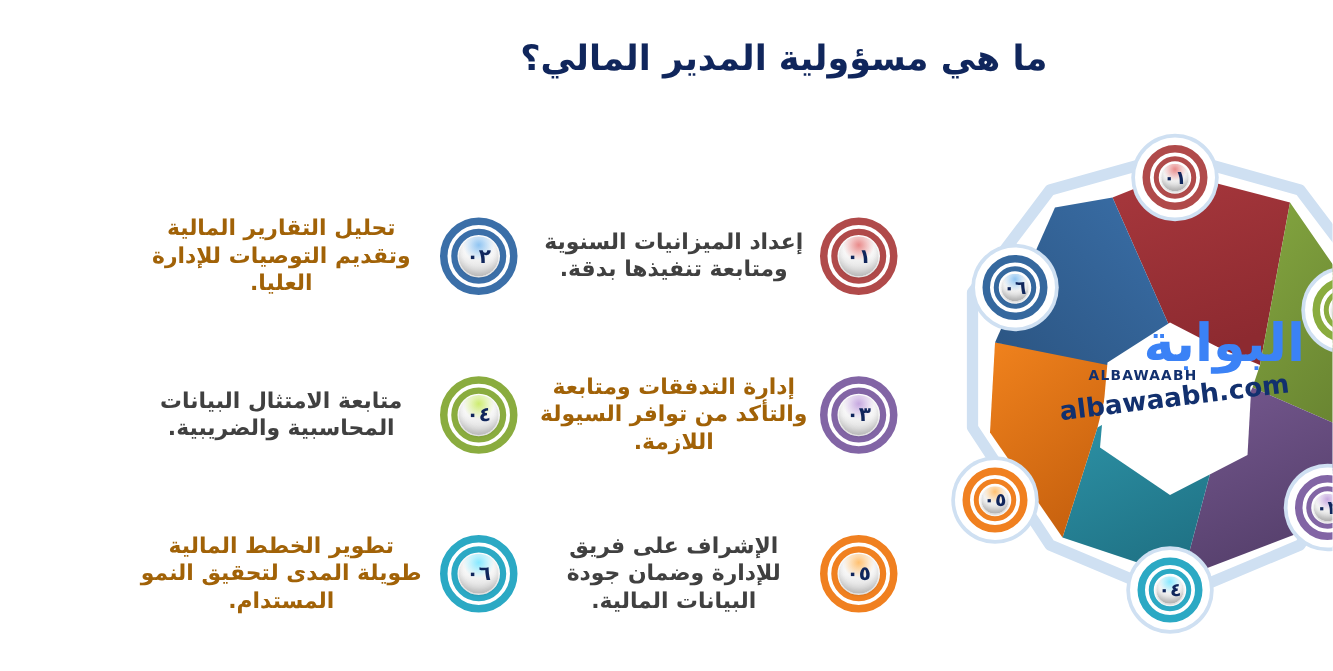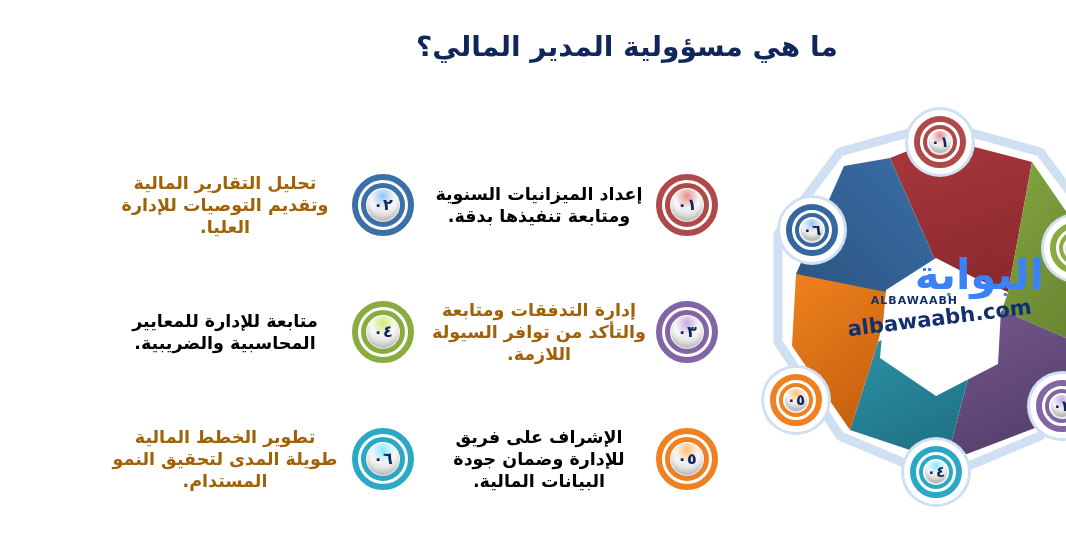--- a/index.html
+++ b/index.html
@@ -62,21 +62,21 @@
   .row-text {
     flex: 1 1 auto;
     text-align: center;
     font-size: 17.5px;
     line-height: 1.26;
     font-weight: bold;
     direction: rtl;
     padding-left: 6px;
   }
   .txt-red  { color: #a16207; }
-  .txt-navy { color: #000000; }
+  .txt-navy { color: #404040; }
 
   
   .badge {
     position: relative;
     flex: 0 0 auto;
     width: 62px;
     height: 62px;
     border-radius: 50%;
     display: flex;
     align-items: center;
@@ -237,21 +237,21 @@
     </div>
 
     <div class="row row-h2">
       <div class="badge" style="--c:#8aac3f; --glow:#cdec70;">
         <span class="ring-outer"></span>
         <span class="ring-inner"></span>
         <span class="core">
           <span class="num">٠٤</span>
         </span>
       </div>
-      <div class="row-text txt-navy">متابعة للإدارة للمعايير المحاسبية والضريبية.</div>
+      <div class="row-text txt-navy">متابعة الامتثال البيانات المحاسبية والضريبية.</div>
     </div>
 
     <div class="row row-h3">
       <div class="badge" style="--c:#2ba9c4; --glow:#86e8ff;">
         <span class="ring-outer"></span>
         <span class="ring-inner"></span>
         <span class="core">
           <span class="num">٠٦</span>
         </span>
       </div>

